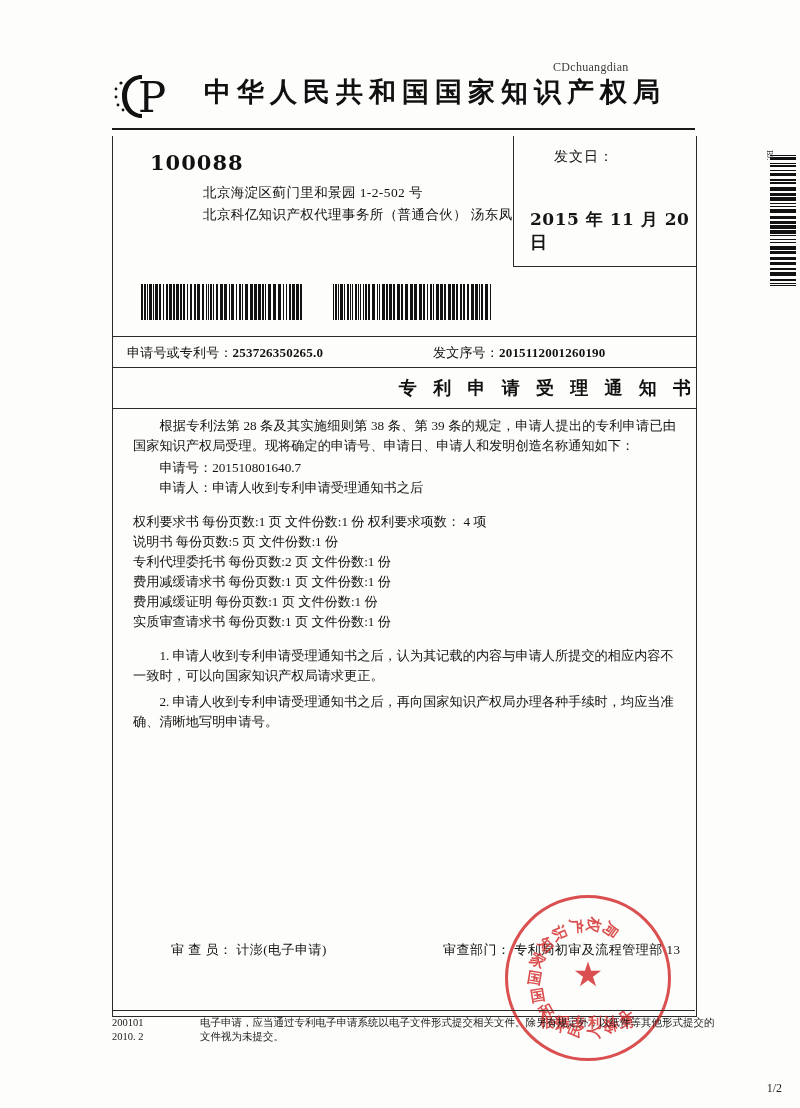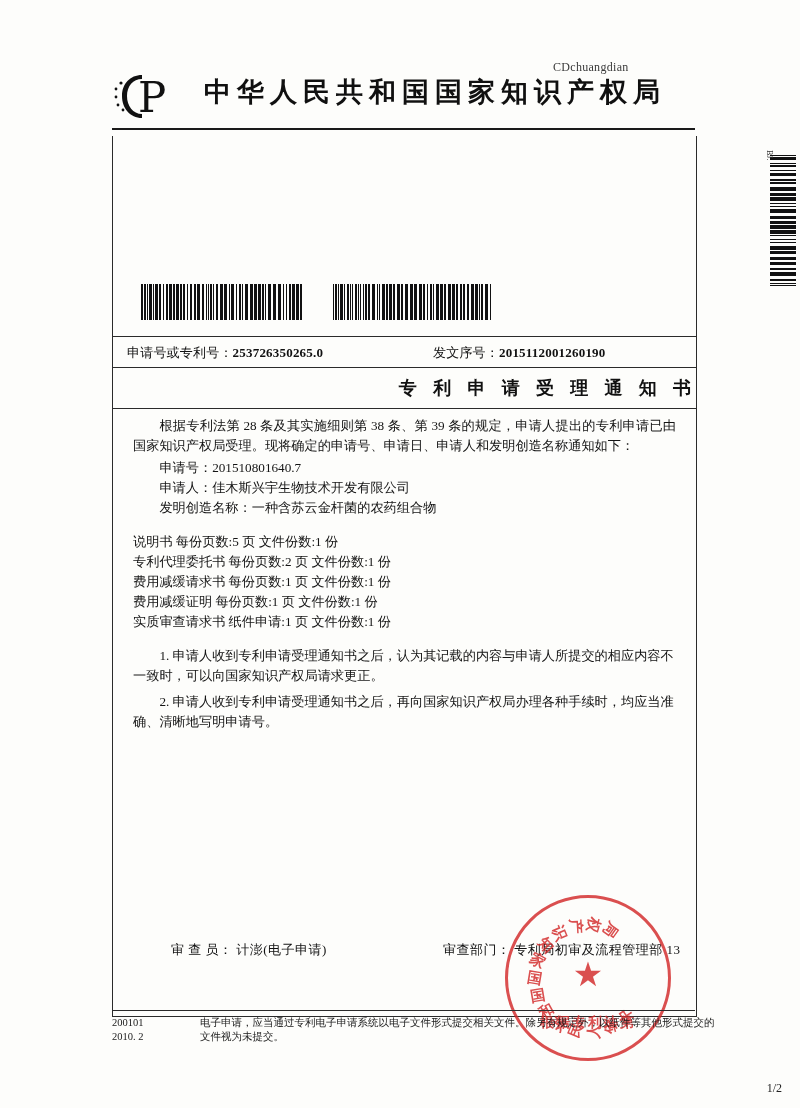--- a/index.html
+++ b/index.html
@@ -426,20 +426,30 @@
       <i style="height:2px;margin-bottom:2px"></i>
       <i style="height:4px;margin-bottom:3px"></i>
       <i style="height:2px;margin-bottom:2px"></i>
       <i style="height:1px;margin-bottom:1px"></i>
       <i style="height:1px;margin-bottom:3px"></i>
     </div>
   <div class="side-label">BJ.</div>
 
   <div class="frame">
 
+    <div class="topblock">
+      <div class="zipcode">100088</div>
+      <div class="addr1">北京海淀区蓟门里和景园 1-2-502 号</div>
+      <div class="addr2">北京科亿知识产权代理事务所（普通合伙） 汤东凤</div>
+
+      <div class="datebox">
+        <div class="date-label">发文日：</div>
+        <div class="date-value">2015 年 11 月 20 日</div>
+      </div>
+    </div>
 
     <div class="barcode-row">
       <div class="barcode bc1"><i style="width:2px;margin-right:1px"></i><i style="width:2px;margin-right:1px"></i><i style="width:1px;margin-right:1px"></i><i style="width:3px;margin-right:1px"></i><i style="width:1px;margin-right:1px"></i><i style="width:3px;margin-right:1px"></i><i style="width:2px;margin-right:2px"></i><i style="width:1px;margin-right:2px"></i><i style="width:2px;margin-right:1px"></i><i style="width:3px;margin-right:1px"></i><i style="width:2px;margin-right:1px"></i><i style="width:3px;margin-right:1px"></i><i style="width:2px;margin-right:1px"></i><i style="width:2px;margin-right:2px"></i><i style="width:1px;margin-right:2px"></i><i style="width:2px;margin-right:2px"></i><i style="width:2px;margin-right:1px"></i><i style="width:3px;margin-right:2px"></i><i style="width:2px;margin-right:2px"></i><i style="width:1px;margin-right:1px"></i><i style="width:1px;margin-right:1px"></i><i style="width:2px;margin-right:1px"></i><i style="width:1px;margin-right:2px"></i><i style="width:2px;margin-right:2px"></i><i style="width:3px;margin-right:1px"></i><i style="width:3px;margin-right:2px"></i><i style="width:1px;margin-right:1px"></i><i style="width:3px;margin-right:2px"></i><i style="width:1px;margin-right:2px"></i><i style="width:2px;margin-right:1px"></i><i style="width:1px;margin-right:2px"></i><i style="width:3px;margin-right:2px"></i><i style="width:3px;margin-right:1px"></i><i style="width:3px;margin-right:1px"></i><i style="width:3px;margin-right:1px"></i><i style="width:2px;margin-right:1px"></i><i style="width:1px;margin-right:2px"></i><i style="width:3px;margin-right:2px"></i><i style="width:3px;margin-right:2px"></i><i style="width:3px;margin-right:2px"></i><i style="width:1px;margin-right:2px"></i><i style="width:1px;margin-right:2px"></i><i style="width:2px;margin-right:1px"></i><i style="width:3px;margin-right:1px"></i><i style="width:3px;margin-right:1px"></i><i style="width:2px;margin-right:2px"></i></div>
       <div class="barcode bc2"><i style="width:1px;margin-right:1px"></i><i style="width:2px;margin-right:1px"></i><i style="width:1px;margin-right:1px"></i><i style="width:3px;margin-right:1px"></i><i style="width:1px;margin-right:2px"></i><i style="width:2px;margin-right:1px"></i><i style="width:1px;margin-right:1px"></i><i style="width:1px;margin-right:2px"></i><i style="width:2px;margin-right:1px"></i><i style="width:1px;margin-right:1px"></i><i style="width:1px;margin-right:2px"></i><i style="width:1px;margin-right:1px"></i><i style="width:2px;margin-right:1px"></i><i style="width:2px;margin-right:2px"></i><i style="width:3px;margin-right:2px"></i><i style="width:1px;margin-right:1px"></i><i style="width:1px;margin-right:2px"></i><i style="width:3px;margin-right:1px"></i><i style="width:2px;margin-right:1px"></i><i style="width:3px;margin-right:1px"></i><i style="width:2px;margin-right:2px"></i><i style="width:3px;margin-right:1px"></i><i style="width:2px;margin-right:2px"></i><i style="width:3px;margin-right:2px"></i><i style="width:3px;margin-right:1px"></i><i style="width:3px;margin-right:2px"></i><i style="width:3px;margin-right:1px"></i><i style="width:2px;margin-right:2px"></i><i style="width:1px;margin-right:2px"></i><i style="width:2px;margin-right:1px"></i><i style="width:1px;margin-right:2px"></i><i style="width:3px;margin-right:1px"></i><i style="width:3px;margin-right:1px"></i><i style="width:2px;margin-right:2px"></i><i style="width:3px;margin-right:1px"></i><i style="width:3px;margin-right:1px"></i><i style="width:2px;margin-right:2px"></i><i style="width:2px;margin-right:1px"></i><i style="width:2px;margin-right:2px"></i><i style="width:2px;margin-right:2px"></i><i style="width:3px;margin-right:1px"></i><i style="width:3px;margin-right:1px"></i><i style="width:1px;margin-right:1px"></i><i style="width:2px;margin-right:2px"></i><i style="width:3px;margin-right:2px"></i><i style="width:1px;margin-right:1px"></i></div>
     </div>
 
     <div class="numrow">
       <div class="left">
         <span>申请号或专利号：</span><span class="bold">253726350265.0</span>
       </div>
@@ -447,30 +457,30 @@
         <span>发文序号：</span><span class="bold">2015112001260190</span>
       </div>
     </div>
 
     <div class="doc-title">专 利 申 请 受 理 通 知 书</div>
     <div class="title-rule"></div>
 
     <div class="body">
       <p class="para">根据专利法第 28 条及其实施细则第 38 条、第 39 条的规定，申请人提出的专利申请已由国家知识产权局受理。现将确定的申请号、申请日、申请人和发明创造名称通知如下：</p>
       <p class="ln">申请号：201510801640.7</p>
-      <p class="ln">申请人：佳木斯兴宇生物技术开发有限公司</p>
-      <p class="ln">发明创造名称：一种含苏云金杆菌的农药组合物</p>
+      <p class="ln">申请人：申请人收到专利申请受理通知书之后</p>
 
       <div class="gap"></div>
 
+      <p class="ln-flush">权利要求书 每份页数:1 页 文件份数:1 份 权利要求项数： 4 项</p>
       <p class="ln-flush">说明书 每份页数:5 页 文件份数:1 份</p>
       <p class="ln-flush">专利代理委托书 每份页数:2 页 文件份数:1 份</p>
       <p class="ln-flush">费用减缓请求书 每份页数:1 页 文件份数:1 份</p>
       <p class="ln-flush">费用减缓证明 每份页数:1 页 文件份数:1 份</p>
-      <p class="ln-flush">实质审查请求书 纸件申请:1 页 文件份数:1 份</p>
+      <p class="ln-flush">实质审查请求书 每份页数:1 页 文件份数:1 份</p>
 
       <div class="gap"></div>
 
       <p class="tip">1. 申请人收到专利申请受理通知书之后，认为其记载的内容与申请人所提交的相应内容不一致时，可以向国家知识产权局请求更正。</p>
       <div style="height:6px"></div>
       <p class="tip">2. 申请人收到专利申请受理通知书之后，再向国家知识产权局办理各种手续时，均应当准确、清晰地写明申请号。</p>
     </div>
 
     <div class="sigrow">
       <div class="sig-left">审 查 员： 计澎(电子申请)</div>

